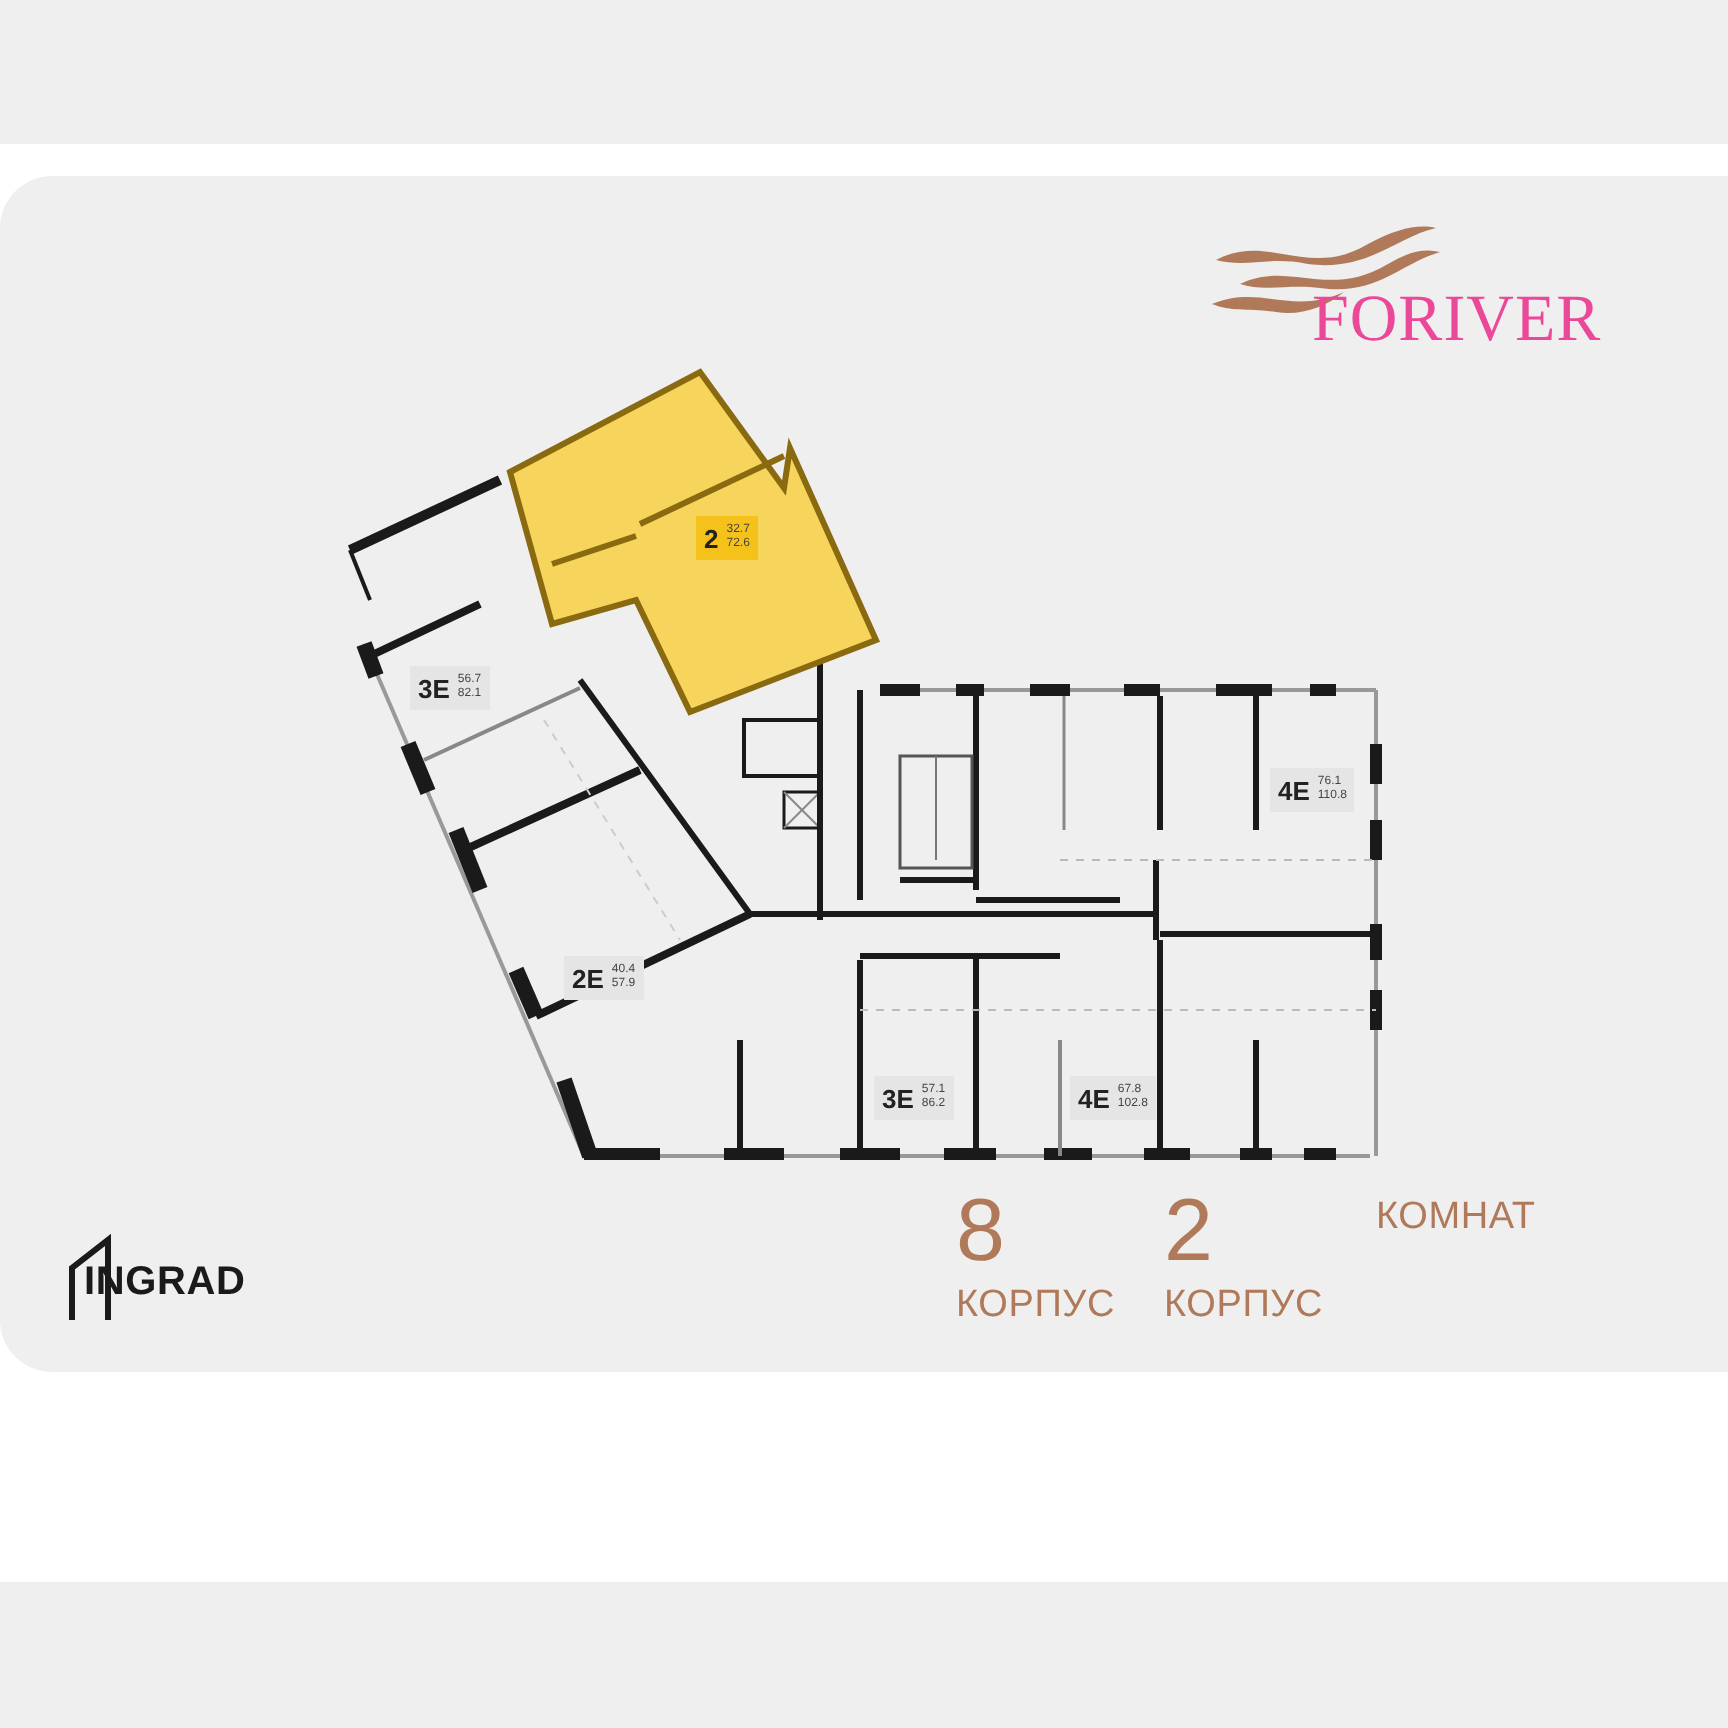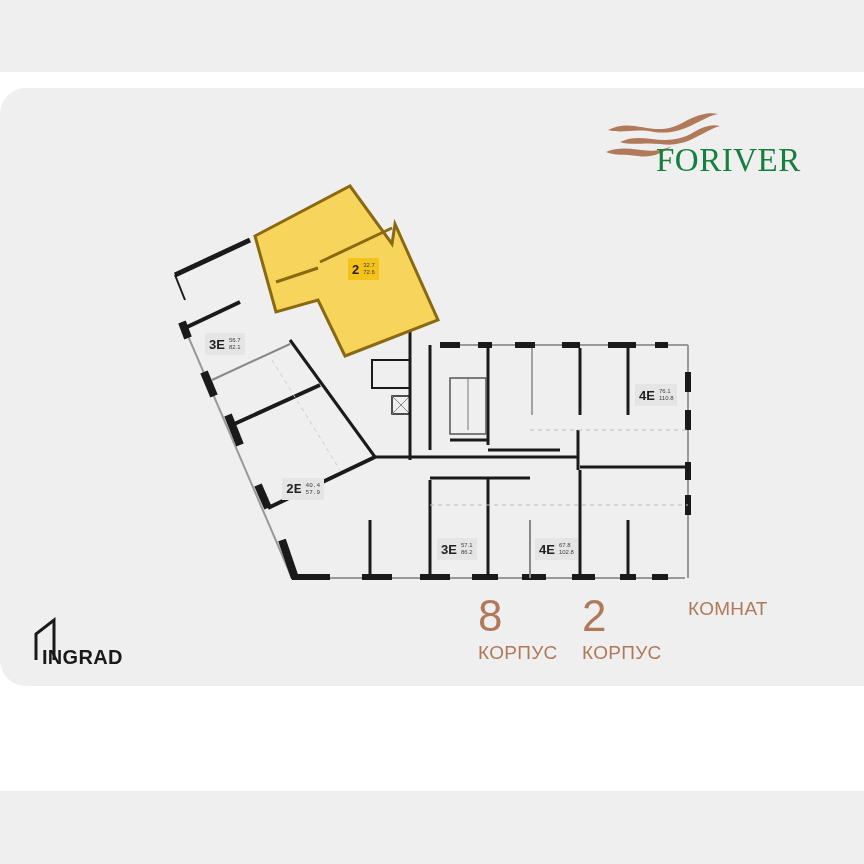--- a/index.html
+++ b/index.html
@@ -2,23 +2,23 @@
 <html><head>
 <meta charset="utf-8">
 <style>
   html,body{margin:0;padding:0;}
   body{width:864px;height:864px;background:#ffffff;position:relative;overflow:hidden;font-family:"Liberation Sans",sans-serif;}
   .band-top{position:absolute;left:0;top:0;width:864px;height:72px;background:#efefef;}
   .band-bottom{position:absolute;left:0;top:791px;width:864px;height:73px;background:#efefef;}
   .card{position:absolute;left:0;top:88px;width:864px;height:598px;background:#efefef;border-radius:26px 0 0 26px;}
   .plan{position:absolute;left:0;top:0;}
   .logo-foriver{position:absolute;left:604px;top:108px;width:212px;height:72px;}
-  .foriver-text{position:absolute;left:656px;top:142px;font-family:"Liberation Serif",serif;font-size:33px;color:#15803d;letter-spacing:0.5px;}
+  .foriver-text{position:absolute;left:656px;top:142px;font-family:"Liberation Serif",serif;font-size:33px;color:#ec4899;letter-spacing:0.5px;}
   .ingrad{position:absolute;left:34px;top:612px;height:50px;width:110px;}
-  .ingrad-text{position:absolute;left:42px;top:646px;font-size:20px;font-weight:bold;color:#1a1a1a;letter-spacing:0.3px;}
+  .ingrad-text{position:absolute;left:42px;top:630px;font-size:20px;font-weight:bold;color:#1a1a1a;letter-spacing:0.3px;}
   .stat{position:absolute;top:594px;color:#b07a5a;}
   .stat .val{font-size:44px;line-height:44px;display:block;}
   .stat .lbl{font-size:19px;letter-spacing:0.3px;display:block;margin-top:4px;}
   .tag{position:absolute;background:#e5e5e5;display:flex;align-items:center;padding:2px 4px;height:18px;}
   .tag .code{font-weight:bold;font-size:13px;color:#222;margin-right:4px;}
   .tag .areas{display:flex;flex-direction:column;font-size:6px;line-height:7px;color:#444;}
   .tag.sel{background:#f5c21b;}
 </style>
 </head>
 <body>
@@ -138,21 +138,21 @@
       <span>72.6</span>
     </span>
 </div>
 <div class="tag" style="left:205px;top:333px;">
   <span class="code">3E</span>
   <span class="areas">
       <span>56.7</span>
       <span>82.1</span>
     </span>
 </div>
-<div class="tag" style="left:282px;top:478px;font-family:Liberation Mono, monospace;">
+<div class="tag" style="left:282px;top:478px;">
   <span class="code">2E</span>
   <span class="areas">
       <span>40.4</span>
       <span>57.9</span>
     </span>
 </div>
 <div class="tag" style="left:437px;top:538px;">
   <span class="code">3E</span>
   <span class="areas">
       <span>57.1</span>

